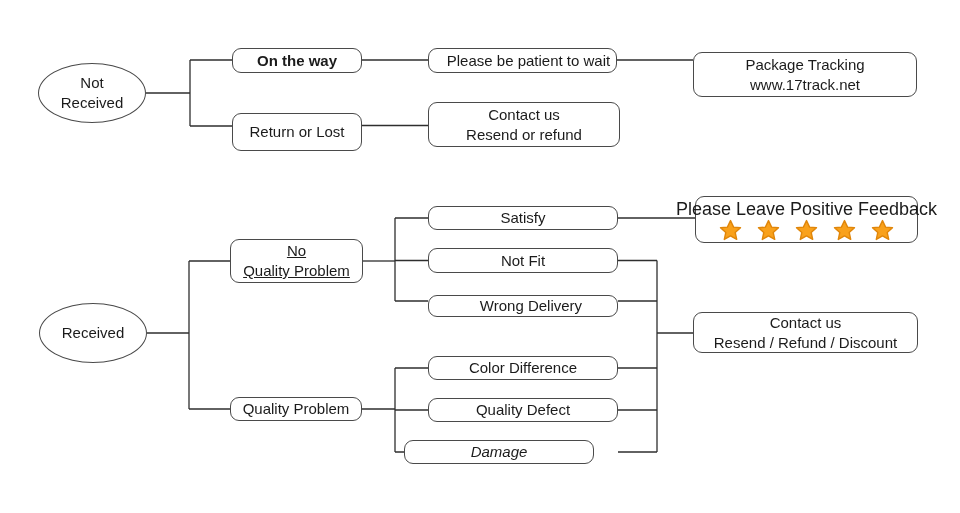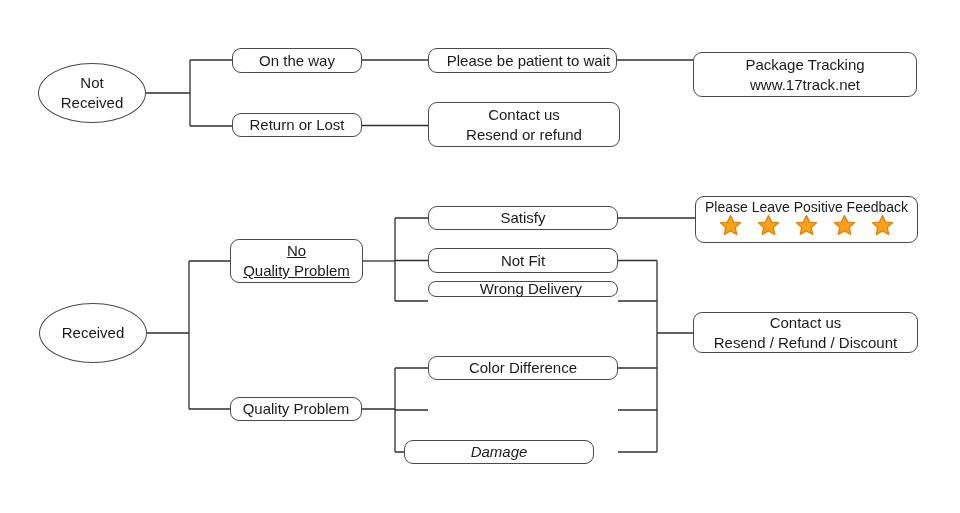--- a/index.html
+++ b/index.html
@@ -31,41 +31,41 @@
     font-size: 15px;
     line-height: 1.32;
     white-space: pre-line;
     box-sizing: border-box;
   }
   .box { border-radius: 9px; }
   .ellipse { border-radius: 50%; }
 
   
   #n-not-received      { left: 38px;  top: 63px;  width: 108px; height: 60px; }
-  #n-on-the-way        { left: 232px; top: 48px;  width: 130px; height: 25px; }
+  #n-on-the-way        { left: 232px; top: 48px;  width: 130px; height: 25px; font-weight: bold; }
   #n-please-wait       { left: 428px; top: 48px;  width: 189px; height: 25px; padding-left: 12px; }
   #n-package-tracking  { left: 693px; top: 38px;  width: 224px; height: 45px; margin-top: 14px; }
-  #n-return-or-lost    { left: 232px; top: 113px; width: 130px; height: 24px; }
+  #n-return-or-lost    { left: 232px; top: 113px; width: 130px; height: 38px; }
   #n-contact-resend    { left: 428px; top: 102px; width: 192px; height: 45px; }
 
   #n-received          { left: 39px;  top: 303px; width: 108px; height: 60px; }
   #n-no-quality        { left: 230px; top: 239px; width: 133px; height: 44px; text-decoration: underline; }
   #n-quality-problem   { left: 230px; top: 397px; width: 132px; height: 24px; }
   #n-satisfy           { left: 428px; top: 206px; width: 190px; height: 24px; border-radius: 9px; }
   #n-not-fit           { left: 428px; top: 248px; width: 190px; height: 25px; }
-  #n-wrong-delivery    { left: 428px; top: 281px; width: 190px; height: 16px; padding-left: 16px; }
+  #n-wrong-delivery    { left: 428px; top: 295px; width: 190px; height: 22px; padding-left: 16px; }
   #n-color-difference  { left: 428px; top: 356px; width: 190px; height: 24px; }
   #n-quality-defect    { left: 428px; top: 398px; width: 190px; height: 24px; }
   #n-damage            { left: 404px; top: 440px; width: 190px; height: 24px; font-style: italic; }
   #n-feedback          { left: 695px; top: 196px; width: 223px; height: 47px;
                          flex-direction: column; justify-content: flex-start;
                          padding-top: 2px; }
   #n-contact-discount  { left: 693px; top: 312px; width: 225px; height: 41px; }
 
-  .fb-title { font-size: 14px; line-height: 1.15; white-space: nowrap; }
+  .fb-title { font-size: 18px; line-height: 1.15; white-space: nowrap; }
   .fb-stars { display: flex; align-items: center; justify-content: center;
               gap: 13px; margin-top: -1px; }
   .fb-stars svg { display: block; }
 </style>
 </head>
 <body>
 
 <div id="stage">
 
   <svg id="connectors" viewBox="0 0 960 513" xmlns="http://www.w3.org/2000/svg">
@@ -116,20 +116,21 @@
 Resend or refund</div>
 
   <div class="node ellipse" id="n-received">Received</div>
   <div class="node box" id="n-no-quality">No
 Quality Problem</div>
   <div class="node box" id="n-quality-problem">Quality Problem</div>
   <div class="node box" id="n-satisfy">Satisfy</div>
   <div class="node box" id="n-not-fit">Not Fit</div>
   <div class="node box" id="n-wrong-delivery">Wrong Delivery</div>
   <div class="node box" id="n-color-difference">Color Difference</div>
+  <div class="node box" id="n-quality-defect">Quality Defect</div>
   <div class="node box" id="n-damage">Damage</div>
 
   <div class="node box" id="n-feedback">
     <div class="fb-title">Please Leave Positive Feedback</div>
     <div class="fb-stars"><svg width="25" height="24" viewBox="0 0 24 24">
           <polygon points="12,1.6 15.1,8.1 22,8.8 16.7,13.5 18.2,20.4 12,16.9 5.8,20.4 7.3,13.5 2,8.8 8.9,8.1" fill="#F9A11B" stroke="#E0860A" stroke-width="1.4" stroke-linejoin="round"></polygon>
         </svg><svg width="25" height="24" viewBox="0 0 24 24">
           <polygon points="12,1.6 15.1,8.1 22,8.8 16.7,13.5 18.2,20.4 12,16.9 5.8,20.4 7.3,13.5 2,8.8 8.9,8.1" fill="#F9A11B" stroke="#E0860A" stroke-width="1.4" stroke-linejoin="round"></polygon>
         </svg><svg width="25" height="24" viewBox="0 0 24 24">
           <polygon points="12,1.6 15.1,8.1 22,8.8 16.7,13.5 18.2,20.4 12,16.9 5.8,20.4 7.3,13.5 2,8.8 8.9,8.1" fill="#F9A11B" stroke="#E0860A" stroke-width="1.4" stroke-linejoin="round"></polygon>

